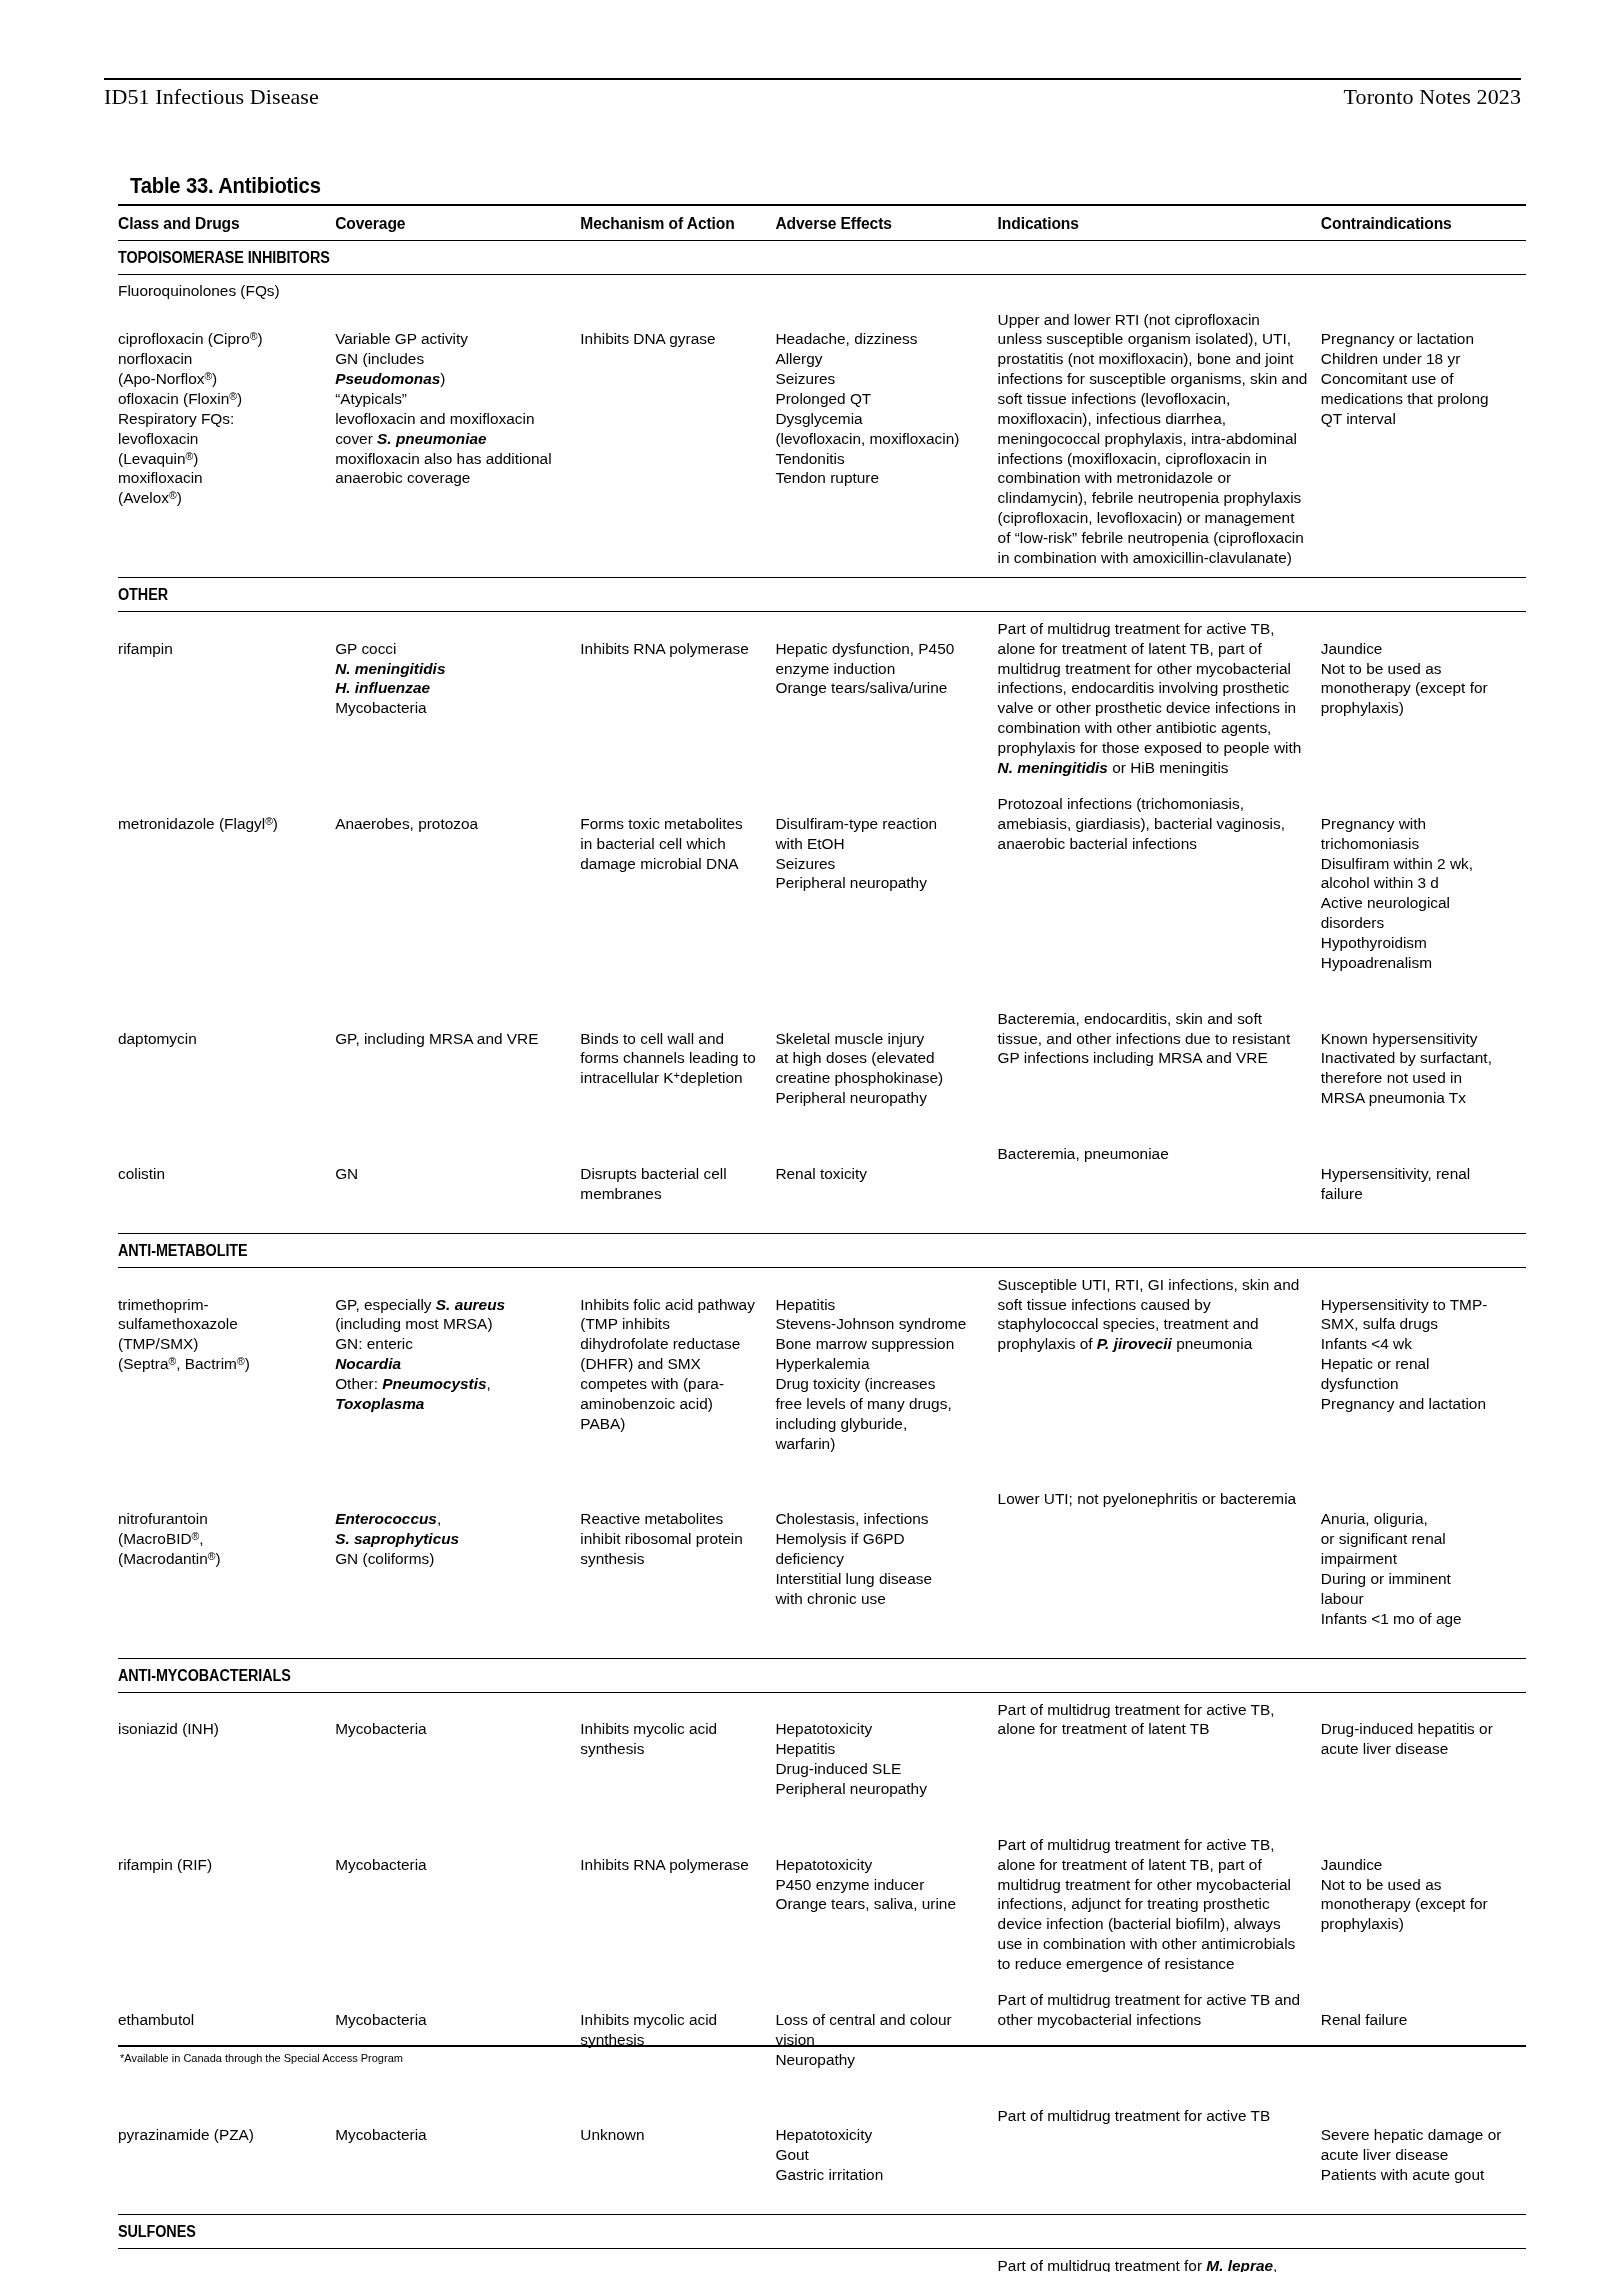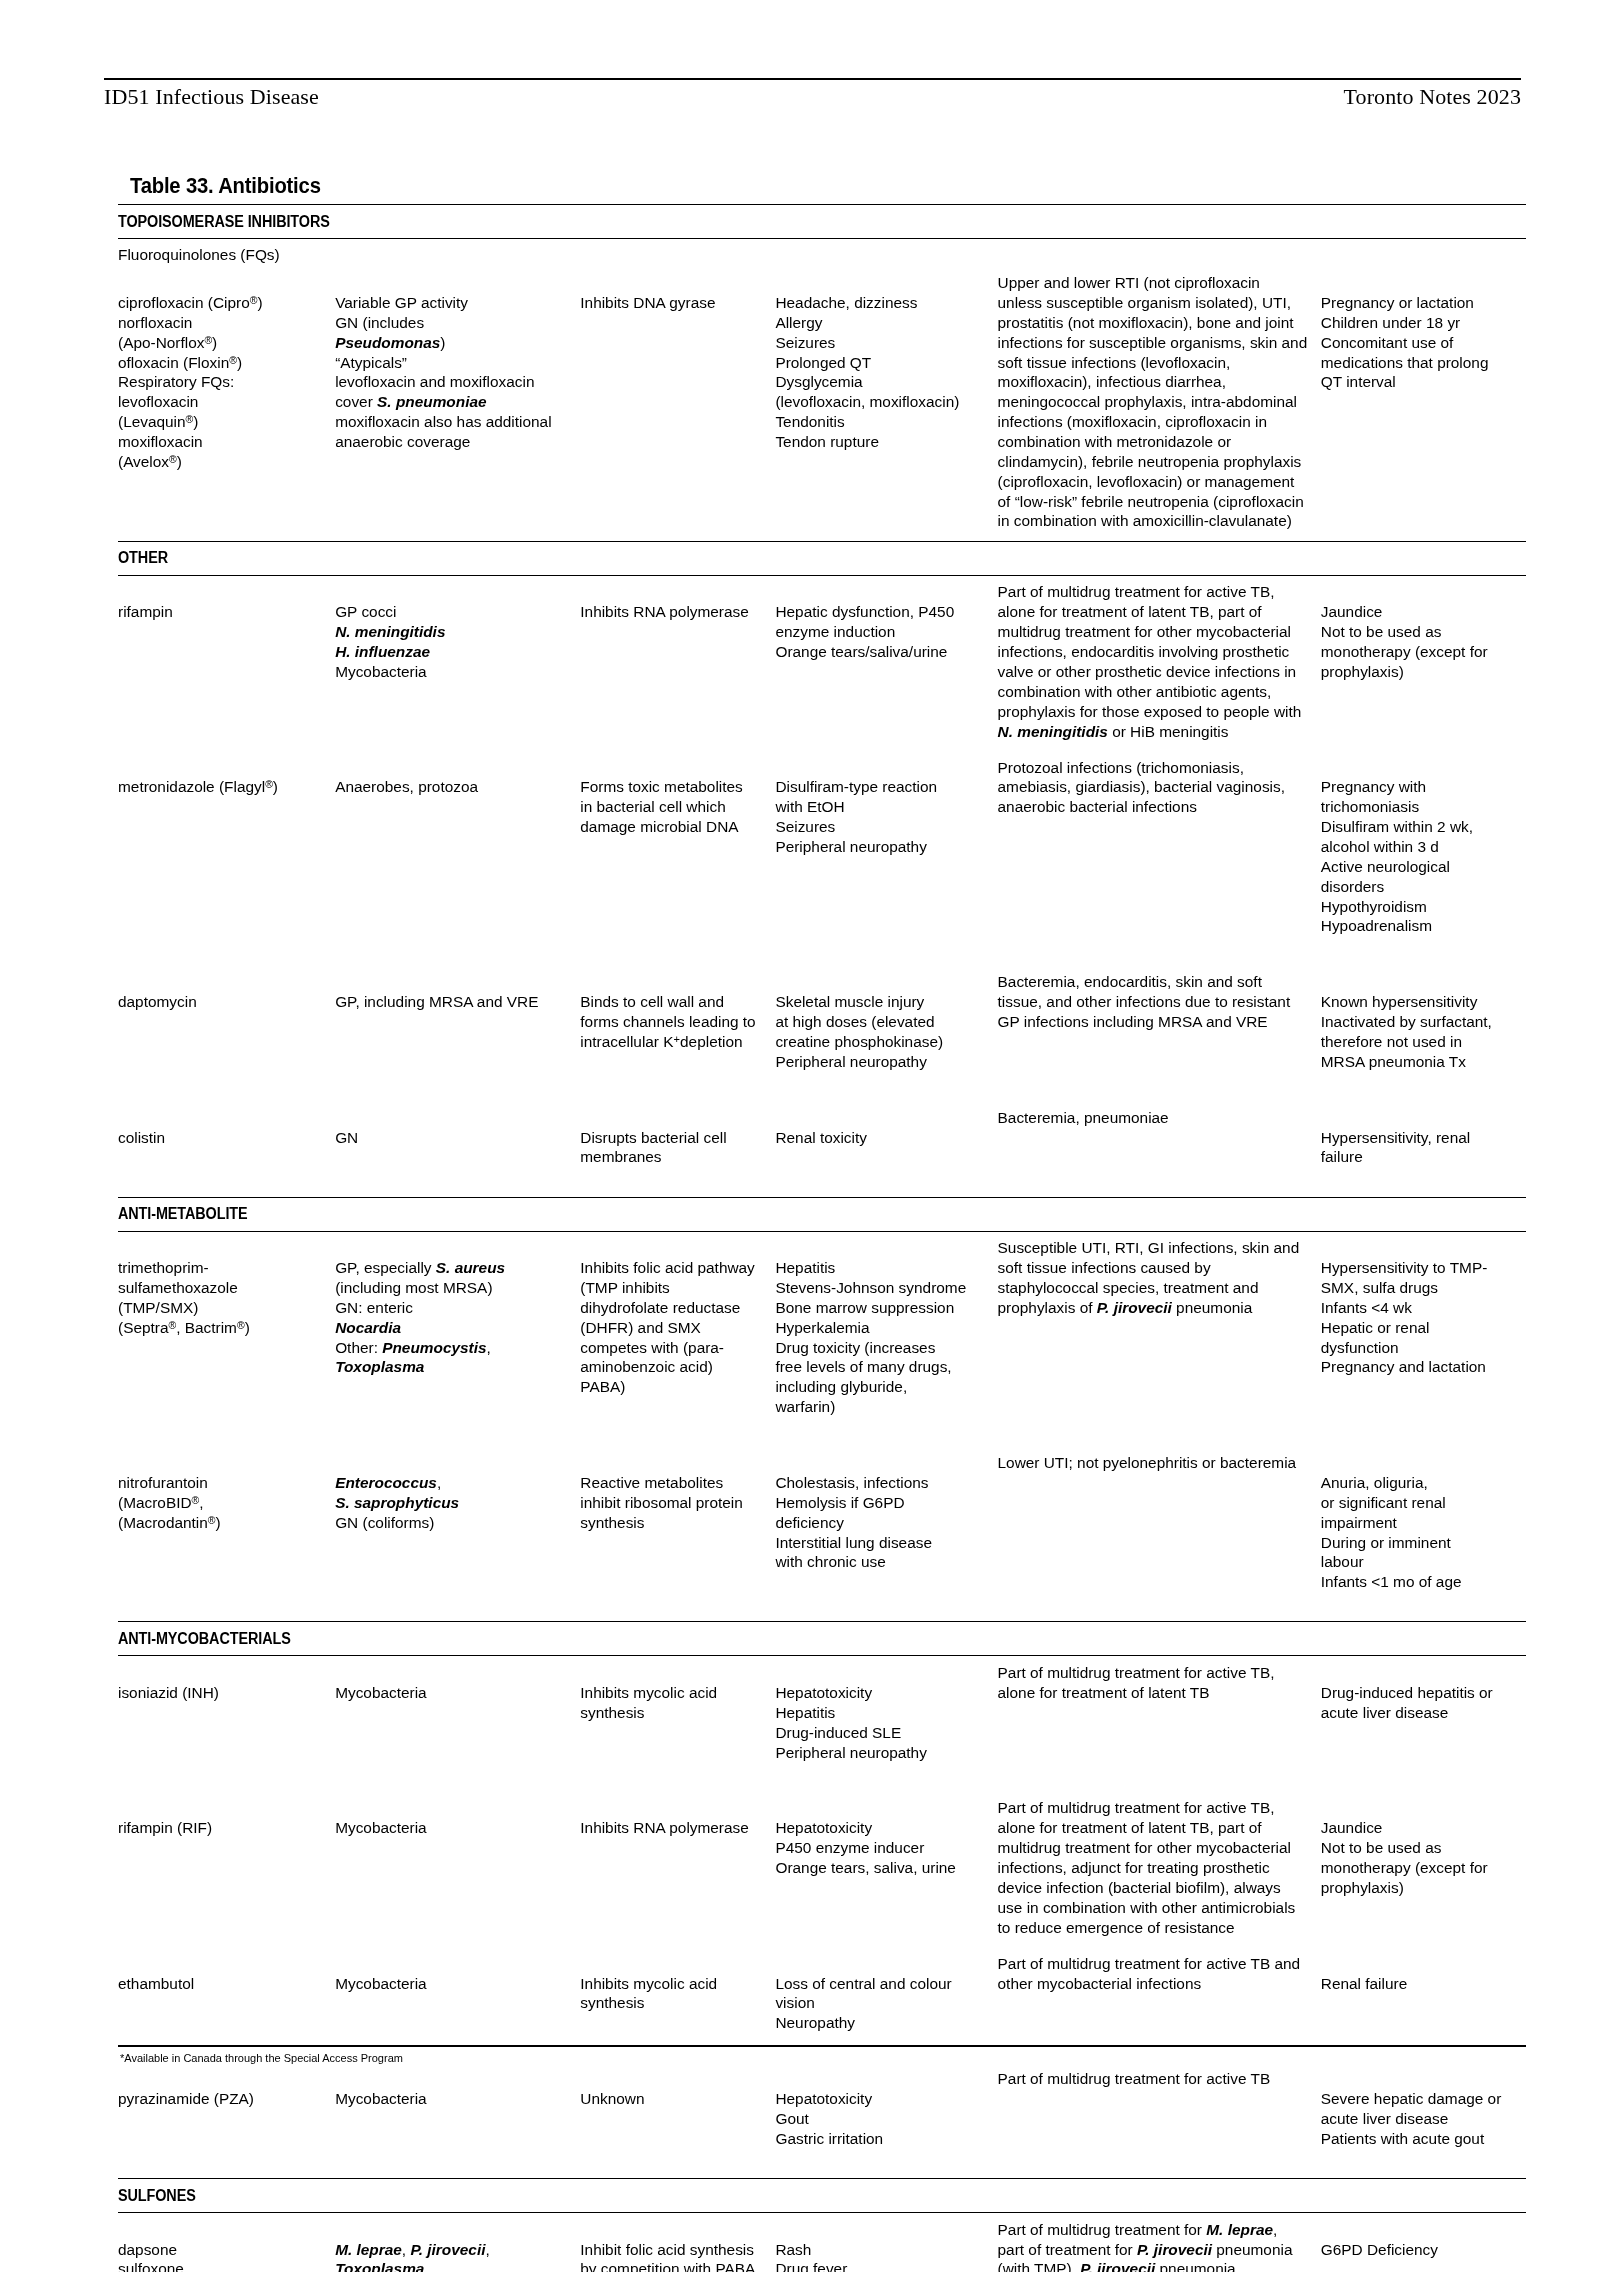--- a/index.html
+++ b/index.html
@@ -173,20 +173,28 @@
   <table class="tbl">
     <colgroup>
       <col class="c1">
         <col class="c2">
         <col class="c3">
       <col class="c4">
         <col class="c5">
         <col class="c6">
     </colgroup>
     <tbody id="tbody-root">
+        <tr class="hdr-row rule-double-top">
+          <td>Class and Drugs</td>
+          <td>Coverage</td>
+          <td>Mechanism of Action</td>
+          <td>Adverse Effects</td>
+          <td>Indications</td>
+          <td>Contraindications</td>
+        </tr>
         <tr class="section-row rule-med">
           <td colspan="6"><span class="secname">TOPOISOMERASE INHIBITORS</span></td>
         </tr>
         <tr class="subhead-row rule-thin">
           <td colspan="6">Fluoroquinolones (FQs)</td>
         </tr>
         <tr class="data-row">
           <td><span class="lines"><span class="ln">ciprofloxacin (Cipro<span class="reg">®</span>)</span><span class="ln">norfloxacin</span><span class="ln">(Apo-Norflox<span class="reg">®</span>)</span><span class="ln">ofloxacin (Floxin<span class="reg">®</span>)</span><span class="ln">Respiratory FQs:</span><span class="ln">levofloxacin</span><span class="ln">(Levaquin<span class="reg">®</span>)</span><span class="ln">moxifloxacin</span><span class="ln">(Avelox<span class="reg">®</span>)</span></span></td>
           <td><span class="lines"><span class="ln">Variable GP activity</span><span class="ln">GN (includes</span><span class="ln"><i class="it">Pseudomonas</i>)</span><span class="ln">“Atypicals”</span><span class="ln">levofloxacin and moxifloxacin</span><span class="ln">cover <i class="it">S. pneumoniae</i></span><span class="ln">moxifloxacin also has additional</span><span class="ln">anaerobic coverage</span></span></td>
           <td><span class="lines"><span class="ln">Inhibits DNA gyrase</span></span></td>

